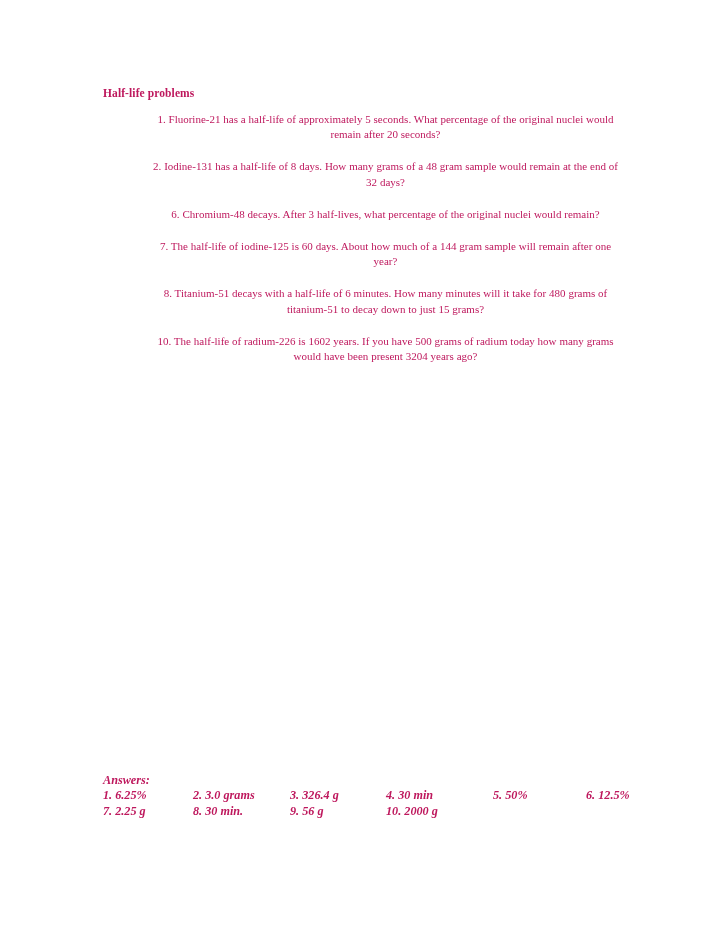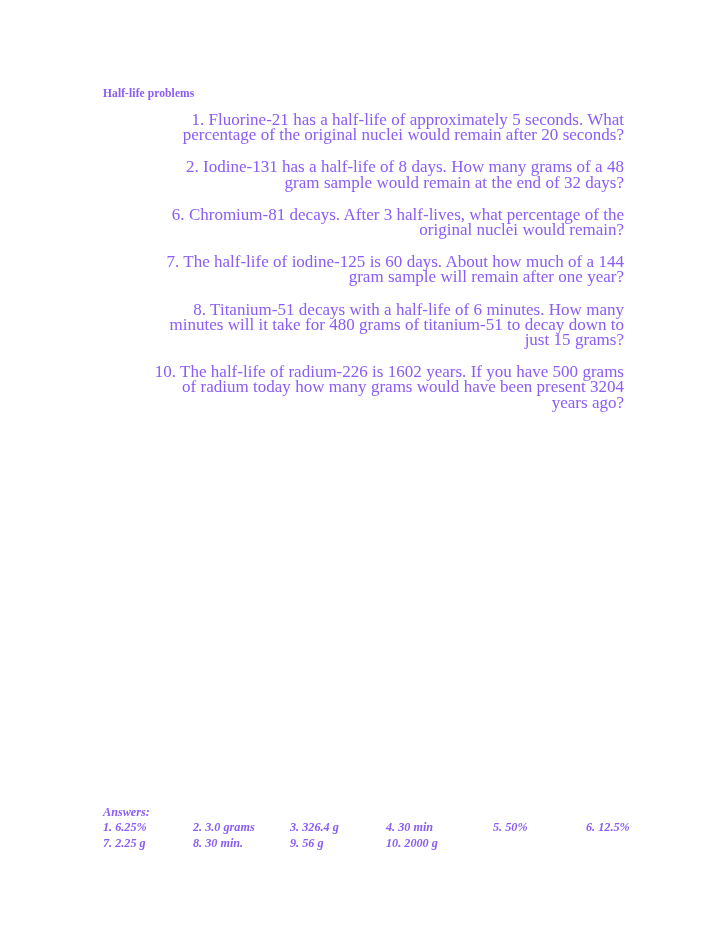--- a/index.html
+++ b/index.html
@@ -6,53 +6,53 @@
     margin: 0;
     padding: 0;
     background: #ffffff;
   }
   .page {
     position: relative;
     width: 728px;
     height: 942px;
     background: #ffffff;
     font-family: "Liberation Serif", "DejaVu Serif", serif;
-    color: #8b5cf6;
+    color: #be185d;
     overflow: hidden;
   }
   .doc-title {
     position: absolute;
     left: 103px;
     top: 86px;
     font-size: 11.5px;
     font-weight: bold;
     letter-spacing: 0.1px;
     line-height: 14px;
     white-space: nowrap;
   }
   .problems {
     position: absolute;
     left: 147px;
     top: 112px;
     width: 477px;
   }
   .problem {
-    font-size: 17px;
+    font-size: 11px;
     line-height: 15.2px;
-    text-align: right;
+    text-align: center;
     margin: 0 0 17px 0;
     word-spacing: 0.1px;
   }
   .problem:last-child {
     margin-bottom: 16px;
   }
   .answers {
     position: absolute;
     left: 103px;
-    top: 805px;
+    top: 773px;
     width: 530px;
     font-style: italic;
     font-size: 12.2px;
     line-height: 15.4px;
   }
   .answers-label {
     font-weight: bold;
     font-style: italic;
     font-size: 12.2px;
     line-height: 15.4px;
@@ -71,21 +71,21 @@
 </head>
 <body>
 
 <div class="page">
 
   <div class="doc-title">Half-life problems</div>
 
   <div class="problems">
     <p class="problem">1. Fluorine-21 has a half-life of approximately 5 seconds. What percentage of the original nuclei would remain after 20 seconds?</p>
     <p class="problem">2. Iodine-131 has a half-life of 8 days.  How many grams of a 48 gram sample would remain at the end of 32 days?</p>
-    <p class="problem">6. Chromium-81 decays. After 3 half-lives, what percentage of the original nuclei would remain?</p>
+    <p class="problem">6. Chromium-48 decays. After 3 half-lives, what percentage of the original nuclei would remain?</p>
     <p class="problem">7. The half-life of iodine-125 is 60 days. About how much of a 144 gram sample will remain after one year?</p>
     <p class="problem">8. Titanium-51 decays with a half-life of 6 minutes. How many minutes will it take for 480 grams of titanium-51 to decay down to just 15 grams?</p>
     <p class="problem">10. The half-life of radium-226 is 1602 years. If you have 500 grams of radium today how many grams would have been present 3204 years ago?</p>
   </div>
 
   <div class="answers">
     <div class="answers-label">Answers:</div>
     <div class="answer-grid">
       <span class="answer-cell">1.  6.25%</span>
       <span class="answer-cell">2.  3.0 grams</span>

